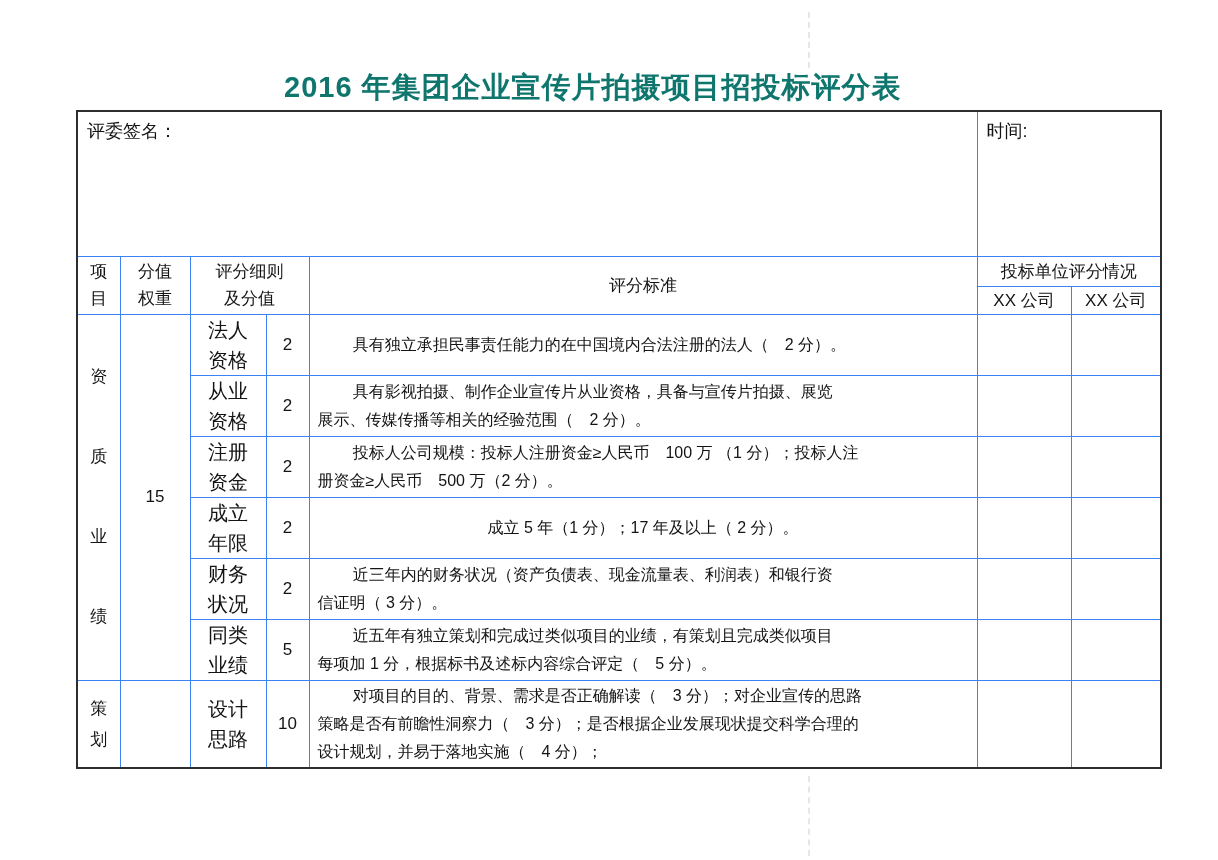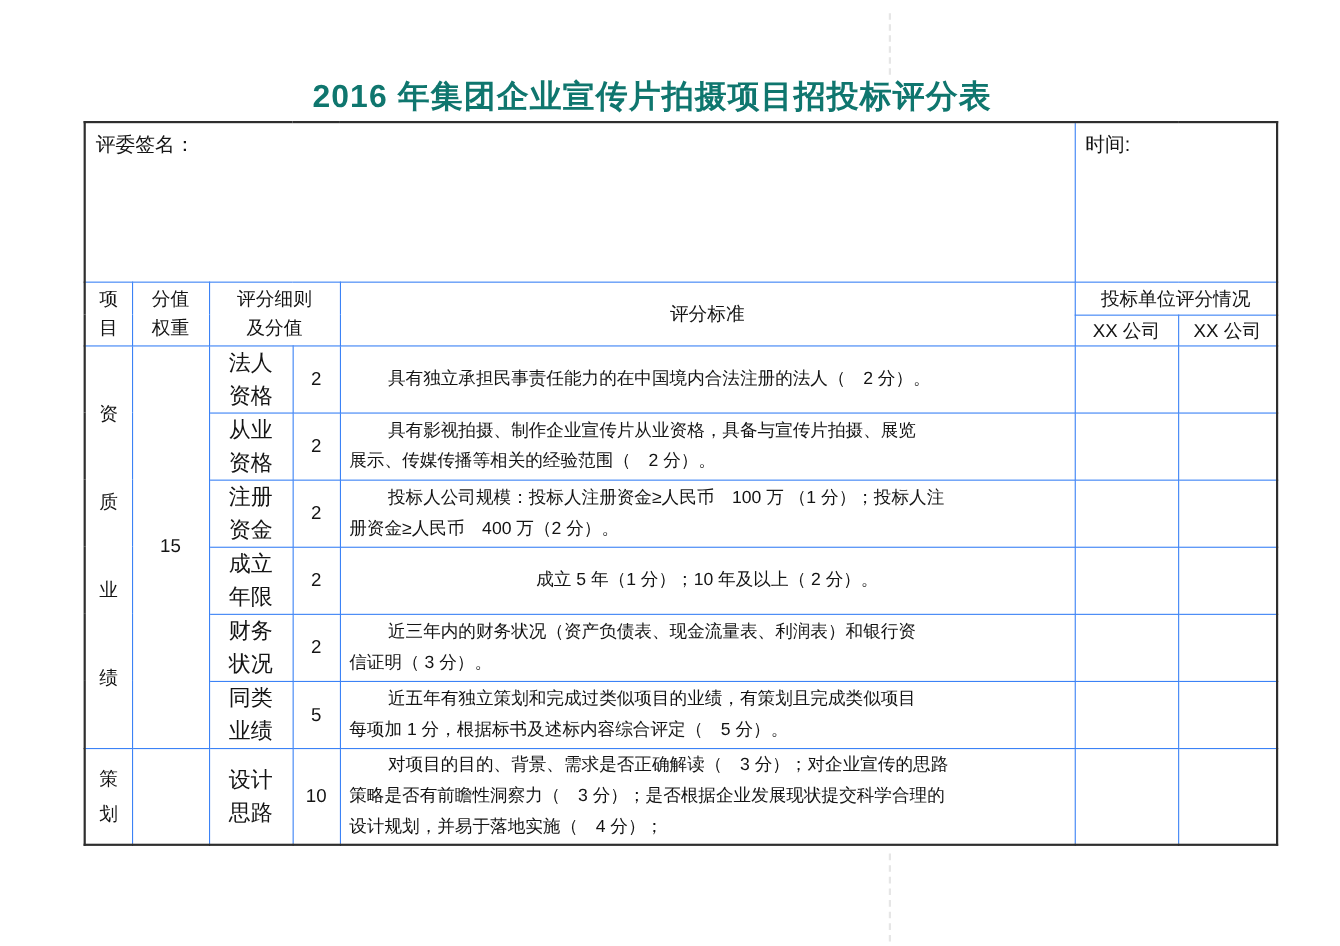--- a/index.html
+++ b/index.html
@@ -114,29 +114,29 @@
     <td class="std">具有影视拍摄、制作企业宣传片从业资格，具备与宣传片拍摄、展览
 展示、传媒传播等相关的经验范围（　2 分）。</td>
     <td class="co-cell"></td>
     <td class="co-cell"></td>
   </tr>
   <tr class="dr3">
     <td class="crit">注册
 资金</td>
     <td class="score">2</td>
     <td class="std">投标人公司规模：投标人注册资金≥人民币　100 万 （1 分）；投标人注
-册资金≥人民币　400 万（2 分）。</td>
+册资金≥人民币　500 万（2 分）。</td>
     <td class="co-cell"></td>
     <td class="co-cell"></td>
   </tr>
   <tr class="dr4">
     <td class="crit">成立
 年限</td>
     <td class="score">2</td>
-    <td class="std ctr">成立 5 年（1 分）；10 年及以上（ 2 分）。</td>
+    <td class="std ctr">成立 5 年（1 分）；17 年及以上（ 2 分）。</td>
     <td class="co-cell"></td>
     <td class="co-cell"></td>
   </tr>
   <tr class="dr5">
     <td class="crit">财务
 状况</td>
     <td class="score">2</td>
     <td class="std">近三年内的财务状况（资产负债表、现金流量表、利润表）和银行资
 信证明（ 3 分）。</td>
     <td class="co-cell"></td>

